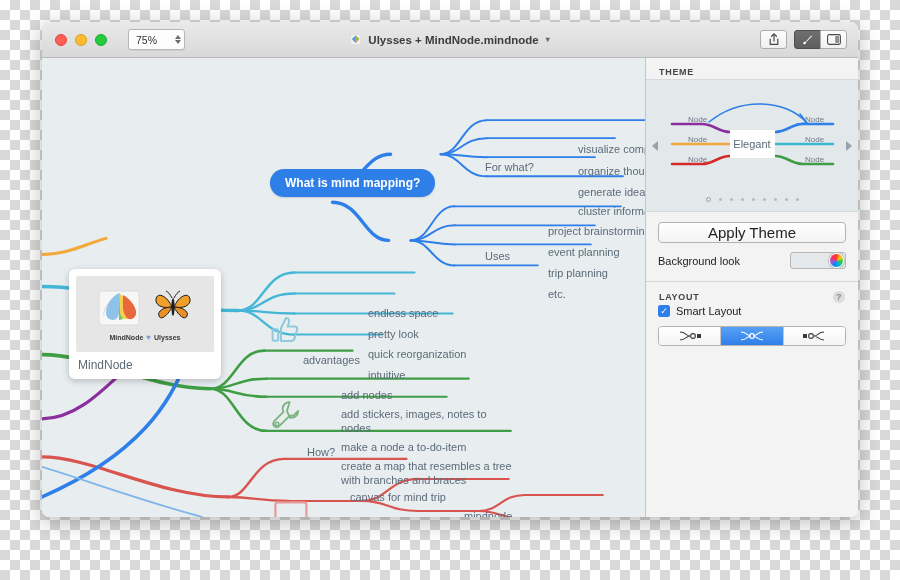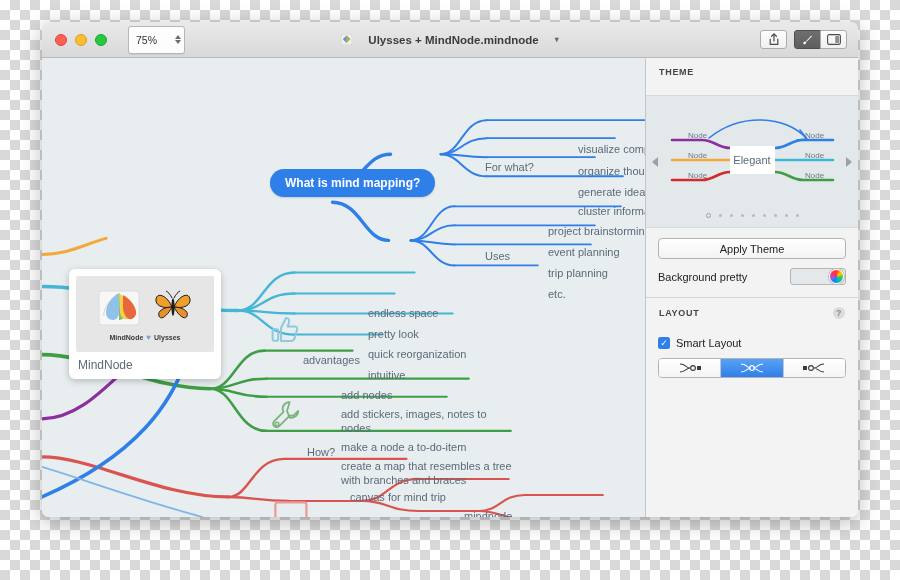--- a/index.html
+++ b/index.html
@@ -36,39 +36,39 @@
     border-bottom: 1px solid #b9b9b9;
     display: flex; align-items: center;
   }
   .traffic { display: flex; gap: 8px; margin-left: 13px; }
   .tl { width: 12px; height: 12px; border-radius: 50%; }
   .tl.r { background: #ff5f57; border: .5px solid #e0443e; }
   .tl.y { background: #febc2e; border: .5px solid #d89d26; }
   .tl.g { background: #28c840; border: .5px solid #1aab29; }
   .zoomctl {
     margin-left: 21px;
-    width: 57px; height: 28px;
+    width: 57px; height: 21px;
     background: #fdfdfd;
     border: 1px solid #b6b6b6;
     border-radius: 3px;
     display: flex; align-items: center;
     font-size: 10.5px; color: #333;
     box-shadow: 0 1px 0 rgba(0,0,0,.05);
   }
   .zoomctl .v { padding-left: 7px; flex: 1; }
   .stepper { width: 13px; display: flex; flex-direction: column;
              align-items: center; justify-content: center; gap: 1px; color: #777; }
   .stepper i { display: block; width: 0; height: 0; border-left: 3px solid transparent;
                border-right: 3px solid transparent; }
   .stepper i.up { border-bottom: 4px solid #6d6d6d; }
   .stepper i.dn { border-top: 4px solid #6d6d6d; }
   .doctitle {
     position: absolute; left: 0; right: 0; top: 0; bottom: 0;
     display: flex; align-items: center; justify-content: center;
-    gap: 16px; font-size: 11.5px; font-weight: 600; color: #3c3c3c;
+    gap: 7px; font-size: 11.5px; font-weight: 600; color: #3c3c3c;
     pointer-events: none;
   }
   .doctitle > * { pointer-events: auto; }
   .docicon { width: 11px; height: 11px; position: relative; flex: none; }
   .chev { font-size: 8px; color: #6a6a6a; }
   .tb-right { margin-left: auto; margin-right: 11px; display: flex; align-items: center; gap: 7px; }
   .tbbtn {
     width: 27px; height: 19px; border-radius: 3px;
     border: 1px solid #acacac; background: linear-gradient(#fdfdfd,#f0f0f0);
     display: flex; align-items: center; justify-content: center;
@@ -84,39 +84,39 @@
   .panel { width: 213px; background: #f3f3f3; border-left: 1px solid #c6c6c6;
            display: flex; flex-direction: column; }
   
   .tabs { display: flex; height: 26px; background: linear-gradient(#f6f6f6,#e7e7e7);
           border-bottom: 1px solid #c6c6c6; }
   .tab { flex: 1; display: flex; align-items: center; justify-content: center;
          font-size: 10.5px; color: #3a3a3a; border-right: 1px solid #d2d2d2; }
   .tab:last-child { border-right: none; }
   .tab.active { color: #1f7ce0; font-weight: 600; box-shadow: inset 0 -2px 0 #1f7ce0; }
   .sect-h { font-size: 9px; font-weight: 700; letter-spacing: .7px; color: #444;
-            padding: 9px 13px 18px; display: flex; align-items: center; }
+            padding: 9px 13px 2px; display: flex; align-items: center; }
   .help { margin-left: auto; width: 12px; height: 12px; border-radius: 50%;
           background: #dcdcdc; color: #8a8a8a; font-size: 9px; font-weight: 700;
           display: flex; align-items: center; justify-content: center; }
   .themebox { height: 133px; background: #e3e8eb; border-top: 1px solid #d7dadc;
               border-bottom: 1px solid #d7dadc; position: relative; }
   .arrow-l, .arrow-r { position: absolute; top: 50%; margin-top: -5px;
                        width: 0; height: 0; border-top: 5px solid transparent;
                        border-bottom: 5px solid transparent; }
   .arrow-l { left: 6px; border-right: 6px solid #9aa2a8; }
   .arrow-r { right: 6px; border-left: 6px solid #9aa2a8; }
   .dots { position: absolute; bottom: 9px; left: 0; right: 0;
           display: flex; justify-content: center; gap: 8px; align-items: center; }
   .dot { width: 3px; height: 3px; border-radius: 50%; background: #b5bcc1; }
   .dot.cur { width: 5px; height: 5px; background: transparent; border: 1px solid #9aa2a8; }
   .applybtn { margin: 10px 12px 0; height: 21px; border-radius: 4px;
               border: 1px solid #b3b3b3; background: linear-gradient(#ffffff,#f3f3f3);
               display: flex; align-items: center; justify-content: center;
-              font-size: 11px; color: #222; }
+              font-size: 15px; color: #222; }
   .row { display: flex; align-items: center; padding: 9px 12px 12px; font-size: 11px; color: #222; }
   .colorwell { margin-left: auto; width: 56px; height: 17px; border-radius: 3px;
                border: 1px solid #b6b6b6; background: #e4e8ea;
                display: flex; align-items: center; justify-content: flex-end; }
   .wheel { width: 15px; height: 15px; border-radius: 50%; margin-right: 1px;
            background: conic-gradient(#ff3b30,#ffcc00,#34c759,#00b7c3,#0a84ff,#af52de,#ff2d55,#ff3b30);
            border: 1px solid #fff; box-shadow: 0 0 0 1px #bbb; }
   .divider { height: 1px; background: #d5d5d5; }
   .cbrow { display: flex; align-items: center; gap: 6px; padding: 0 12px 9px; font-size: 11px; color: #1d1d1d; }
   .cb { width: 12px; height: 12px; border-radius: 2.5px; background: #2f7fe8;
@@ -417,21 +417,21 @@
           <span class="dot"></span>
           <span class="dot"></span>
           <span class="dot"></span>
           <span class="dot"></span>
         </div>
       </div>
 
       <div class="applybtn">Apply Theme</div>
 
       <div class="row">
-        <span>Background pretty</span>
+        <span>Background look</span>
         <span class="colorwell">
           <span class="wheel"></span>
         </span>
       </div>
 
       <div class="divider"></div>
 
       <div class="sect-h">
         <span>LAYOUT</span>
         <span class="help">?</span>

